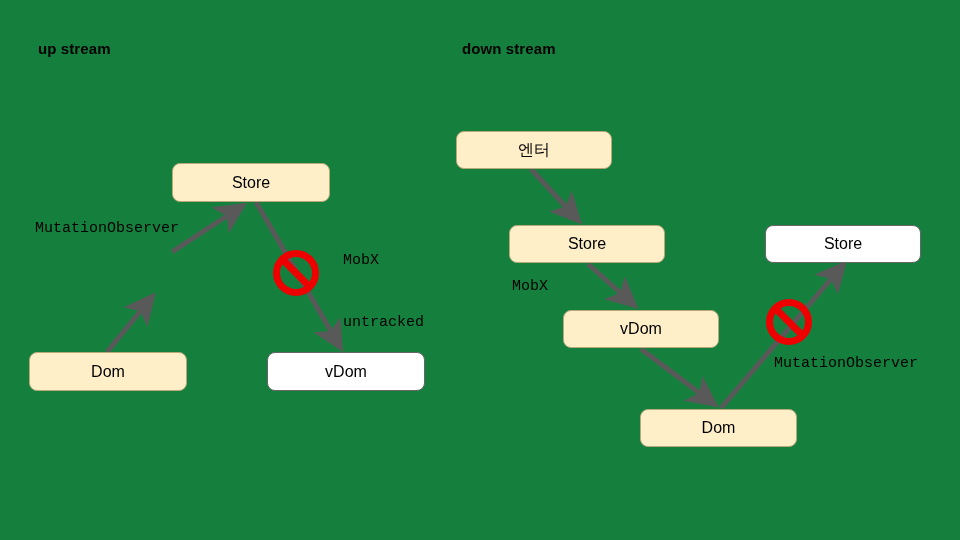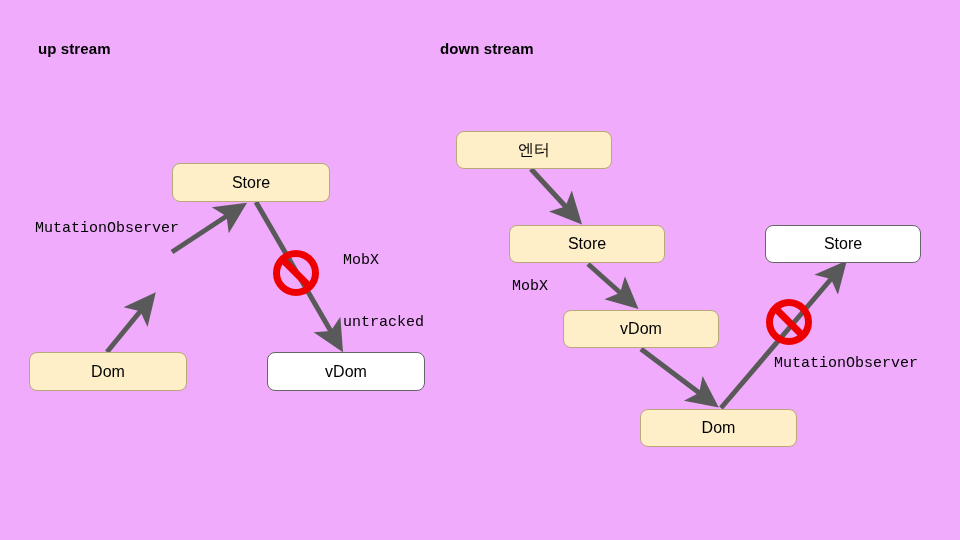--- a/index.html
+++ b/index.html
@@ -4,21 +4,21 @@
 <style>
   html, body {
     margin: 0;
     padding: 0;
     background: #ffffff;
   }
   #canvas {
     position: relative;
     width: 960px;
     height: 540px;
-    background: #f0abfc;
+    background: #15803d;
     font-family: "Liberation Sans", sans-serif;
     overflow: hidden;
   }
   .section-title {
     position: absolute;
     font-size: 15px;
     font-weight: bold;
     color: #000000;
     letter-spacing: 0.1px;
     white-space: nowrap;
@@ -102,21 +102,21 @@
       <line x1="641" y1="349" x2="714" y2="404" stroke="#595959" stroke-width="5" marker-end="url(#ah)"></line>
     </g>
 
     <g>
       <line x1="721" y1="408" x2="843" y2="265" stroke="#595959" stroke-width="5" marker-end="url(#ah)"></line>
     </g>
   </svg>
 
   <div class="section-title" style="left:38px; top:40px;">up stream</div>
 
-  <div class="section-title" style="left:440px; top:40px;">down stream</div>
+  <div class="section-title" style="left:462px; top:40px;">down stream</div>
 
   <div class="node filled" style="left:172px; top:163px; width:158px; height:39px;">Store</div>
 
 
   <div class="node filled" style="left:29px; top:352px; width:158px; height:39px;">Dom</div>
 
   <div class="node plain" style="left:267px; top:352px; width:158px; height:39px;">vDom</div>
 
   <div class="edge-label" style="left:35px; top:218px;">MutationObserver</div>
 

